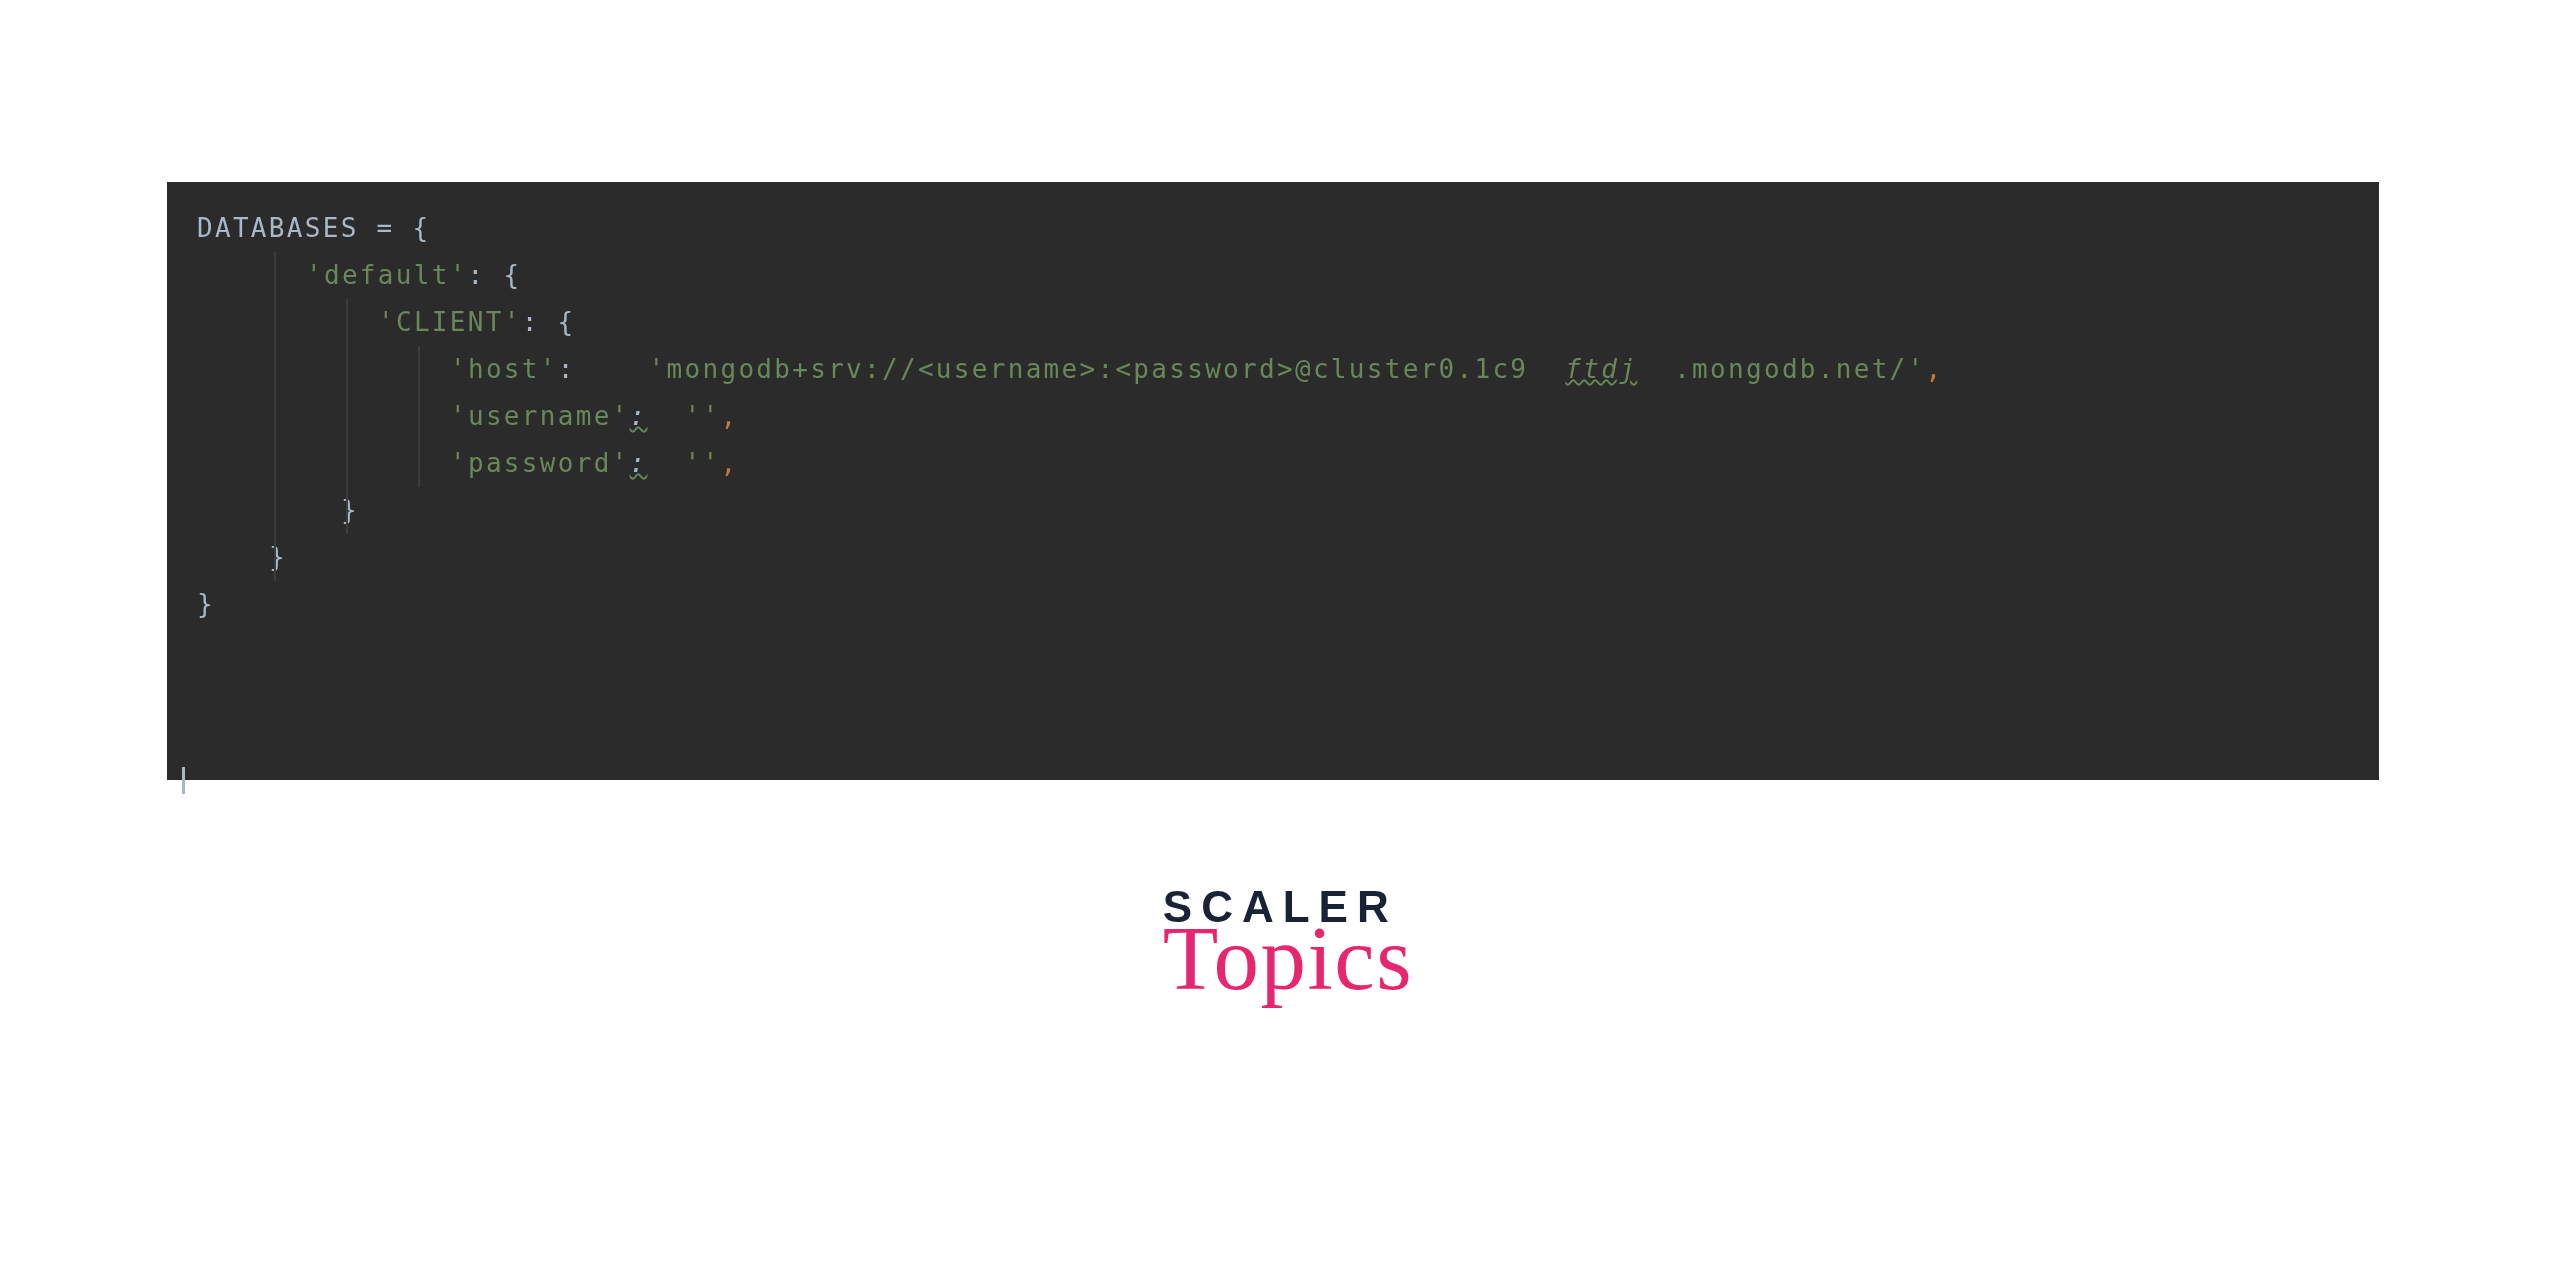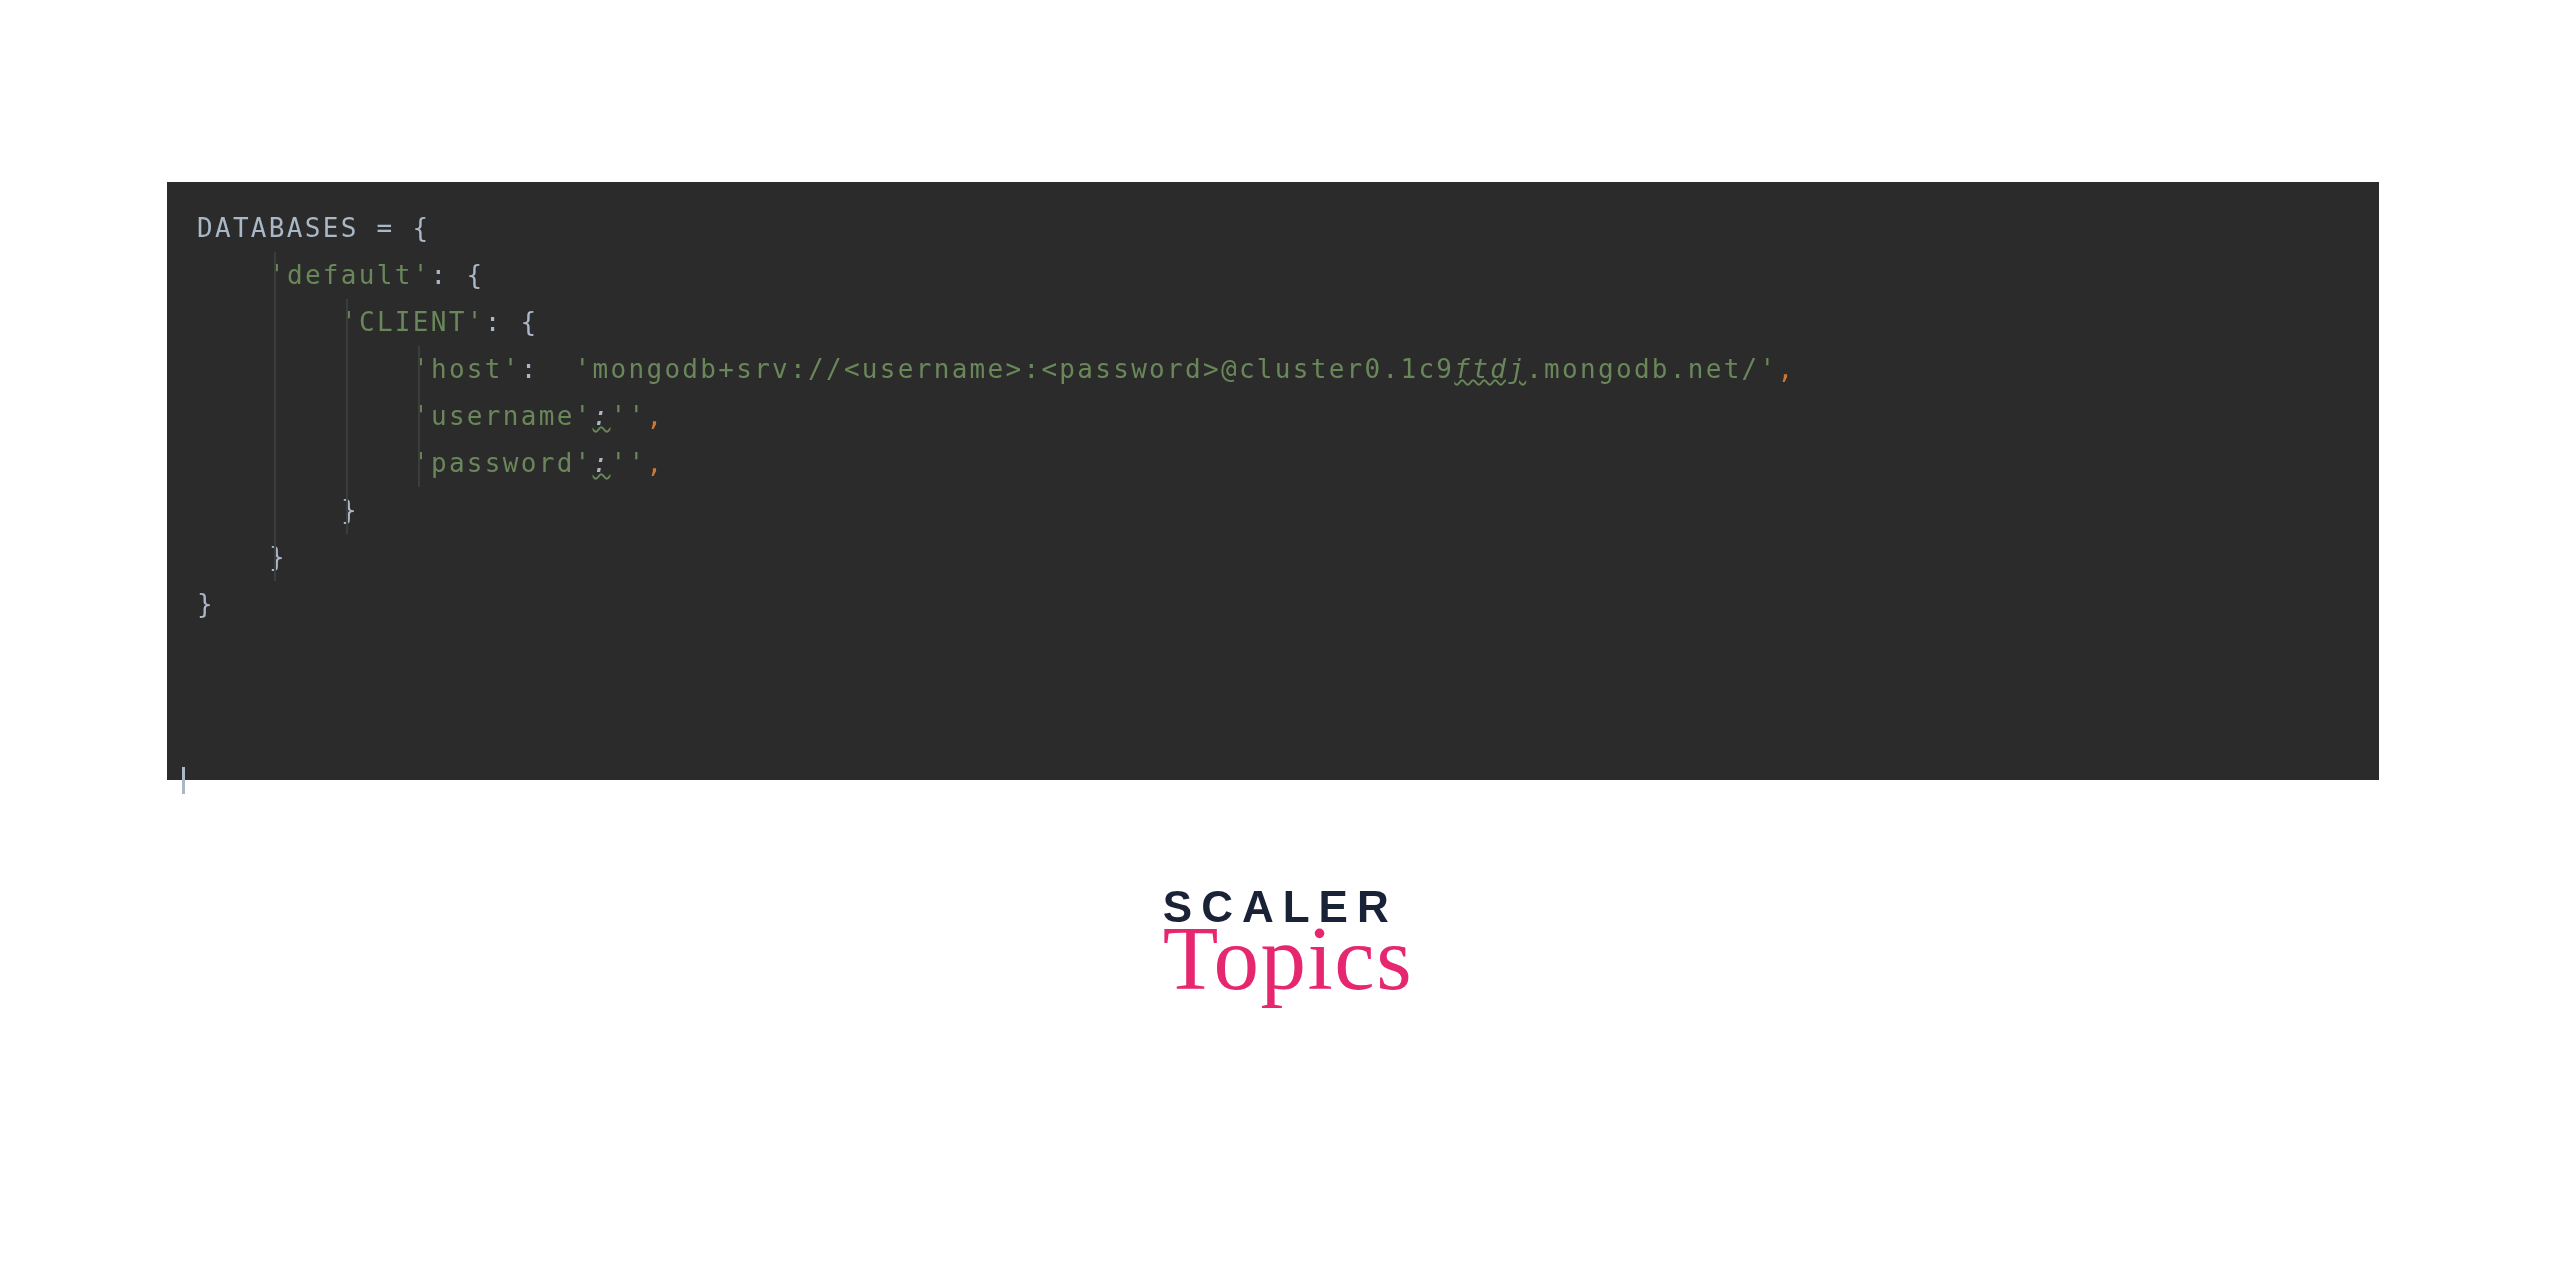--- a/index.html
+++ b/index.html
@@ -35,21 +35,21 @@
     font-size: 21px;
   }
   .indent-guide {
     position: absolute;
     top: 0;
     bottom: 0;
     width: 1.5px;
     background: #3c3c3c;
   }
   .tok-default { color: #a9b7c6; }
-  .tok-string  { color: #6a8759; }
+  .tok-string  { color: #6a8759; margin-left: 37px; }
   .tok-keyword { color: #cc7832; }
   .underline-wavy {
     text-decoration: underline wavy #6a8759;
     text-decoration-thickness: 1.5px;
     font-style: italic;
   }
   .logo-wrap {
     position: absolute;
     left: 50%;
     top: 882px;

